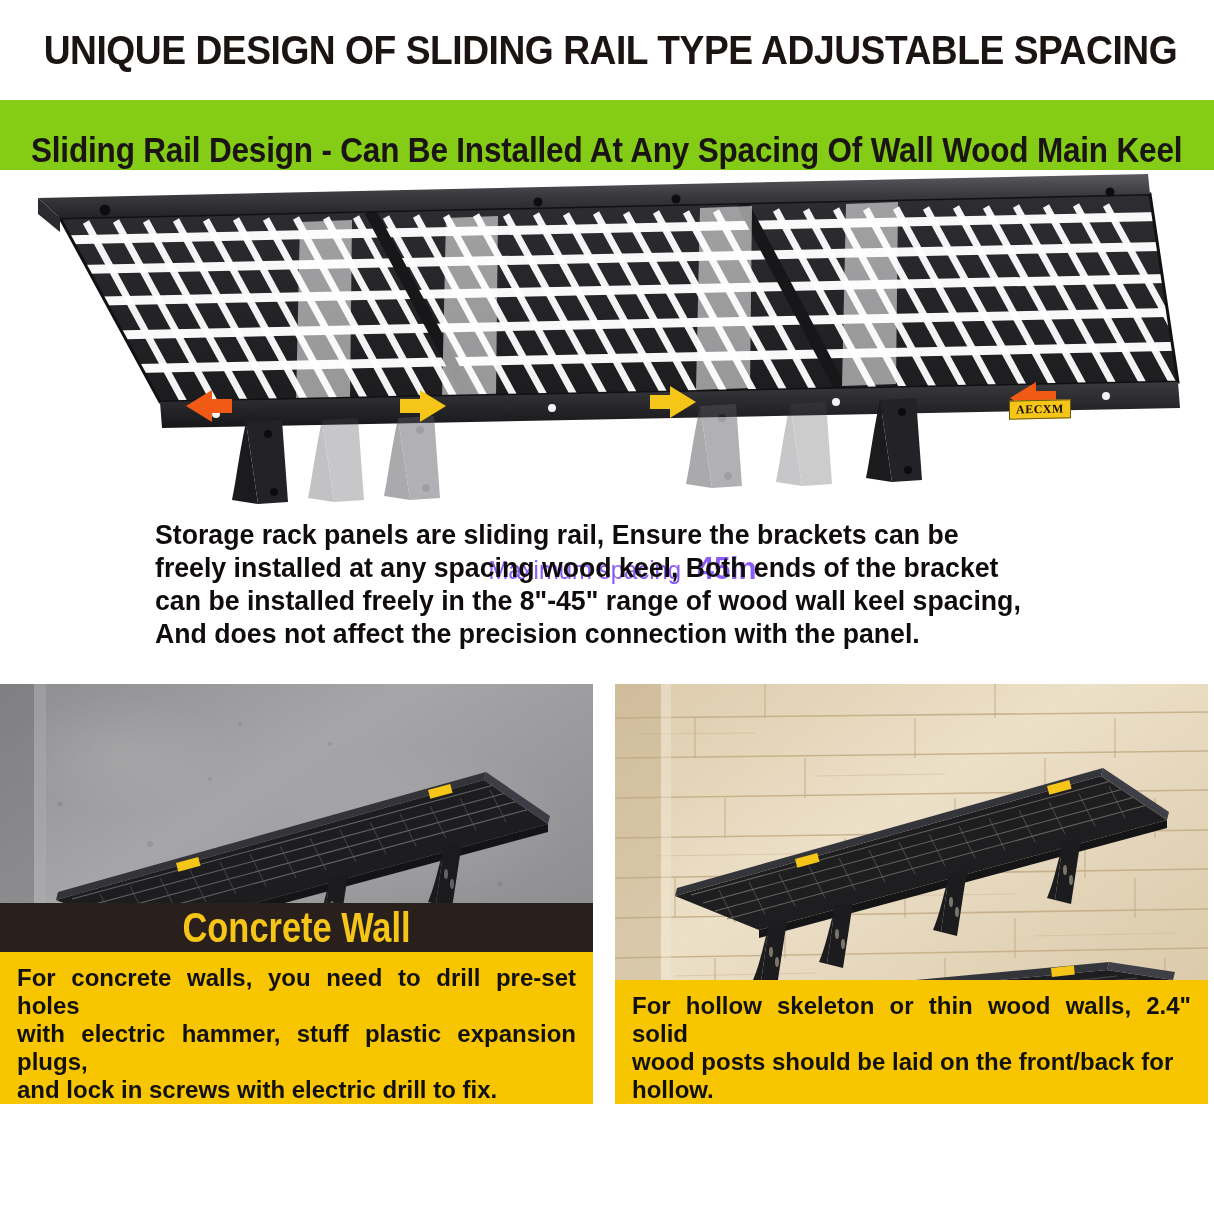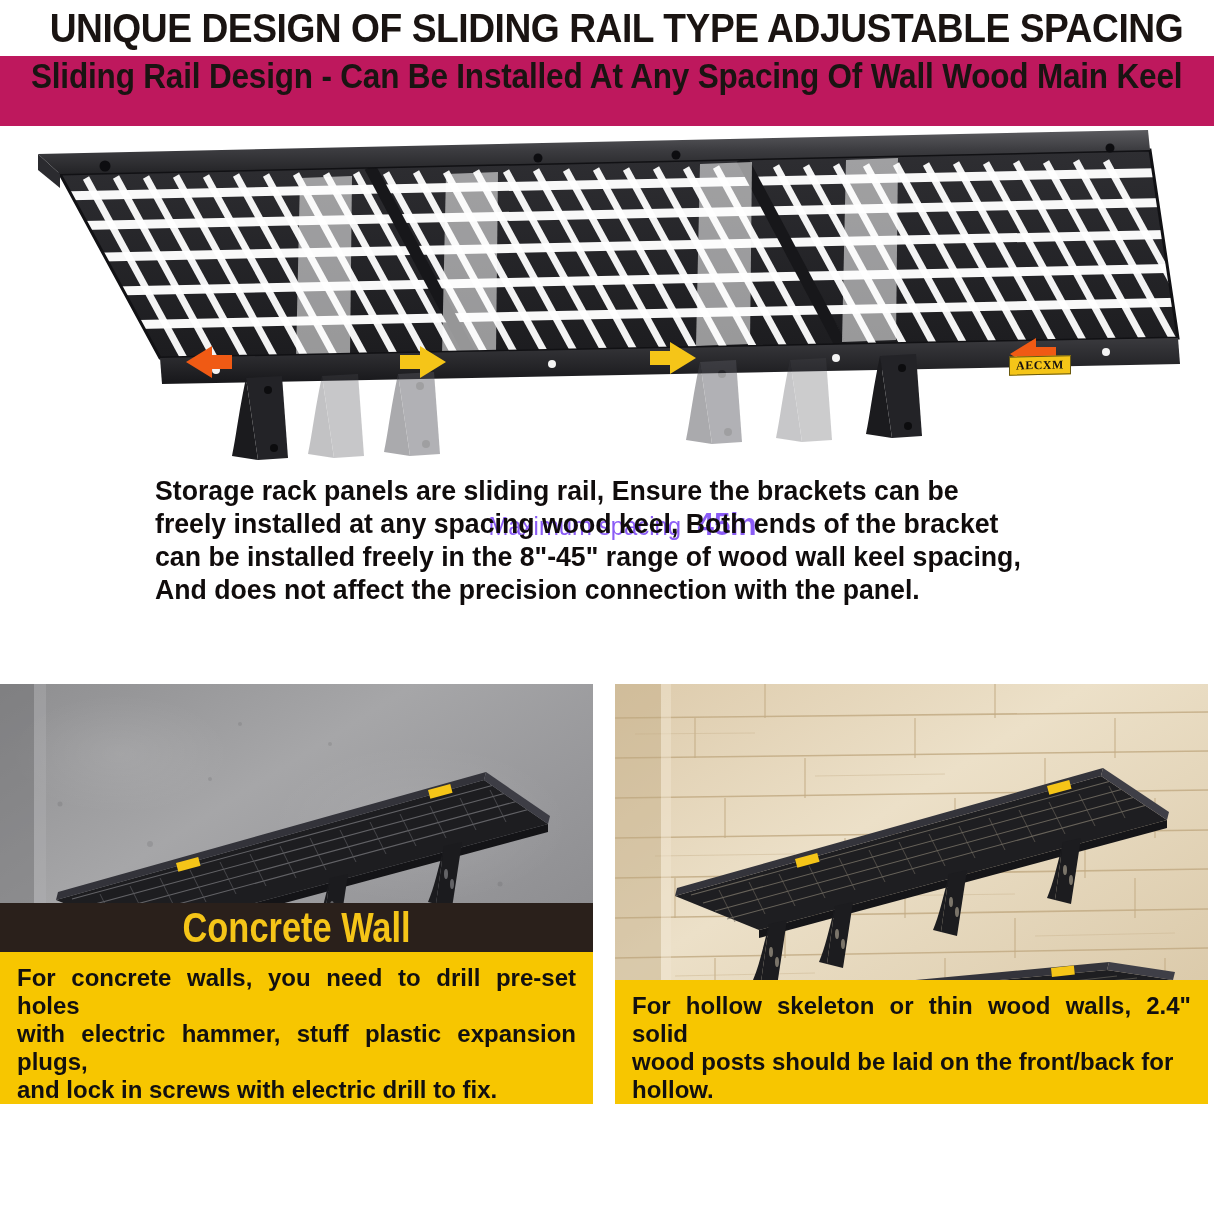--- a/index.html
+++ b/index.html
@@ -6,40 +6,40 @@
   body{
     width:1214px;height:1213px;
     background:#ffffff;
     font-family:"Liberation Sans", sans-serif;
     overflow:hidden;
     position:relative;
   }
 
   
   .title-wrap{
-    height:56px;
-    display:flex;align-items:center;justify-content:flex-start;padding-left:7px;
+    height:100px;
+    display:flex;align-items:center;justify-content:center;padding-left:7px;
   }
   .title{
     font-family:"Liberation Sans Narrow","Liberation Sans",sans-serif;
     font-weight:bold;
     font-size:40px;
     letter-spacing:-0.5px;
     color:#1a1412;
     transform:scaleX(0.93);
     transform-origin:center center;
     white-space:nowrap;
     text-align:center;
   }
 
   
   .banner{
     height:70px;width:100%;
-    background:#be185d;
-    display:flex;align-items:flex-start;justify-content:center;
+    background:#84cc16;
+    display:flex;align-items:flex-end;justify-content:center;
   }
   .banner-text{
     font-family:"Liberation Sans Narrow","Liberation Sans",sans-serif;
     font-weight:bold;
     font-size:35px;
     color:#1a1412;
     transform:scaleX(0.90);
     transform-origin:center center;
     white-space:nowrap;
     letter-spacing:-0.2px;

